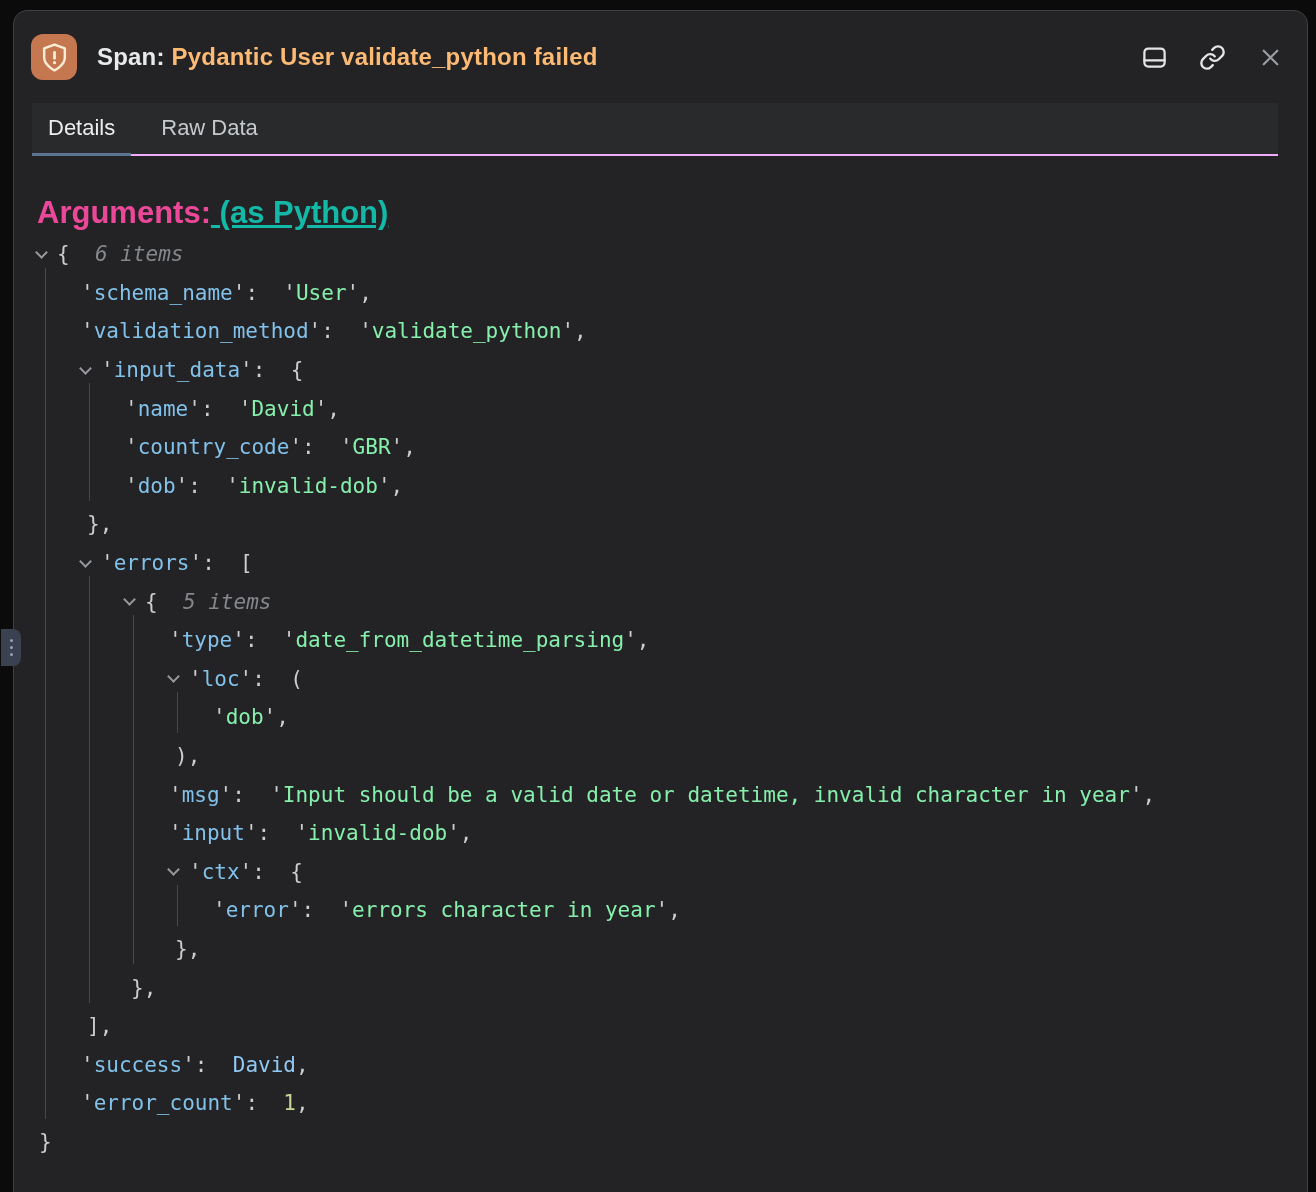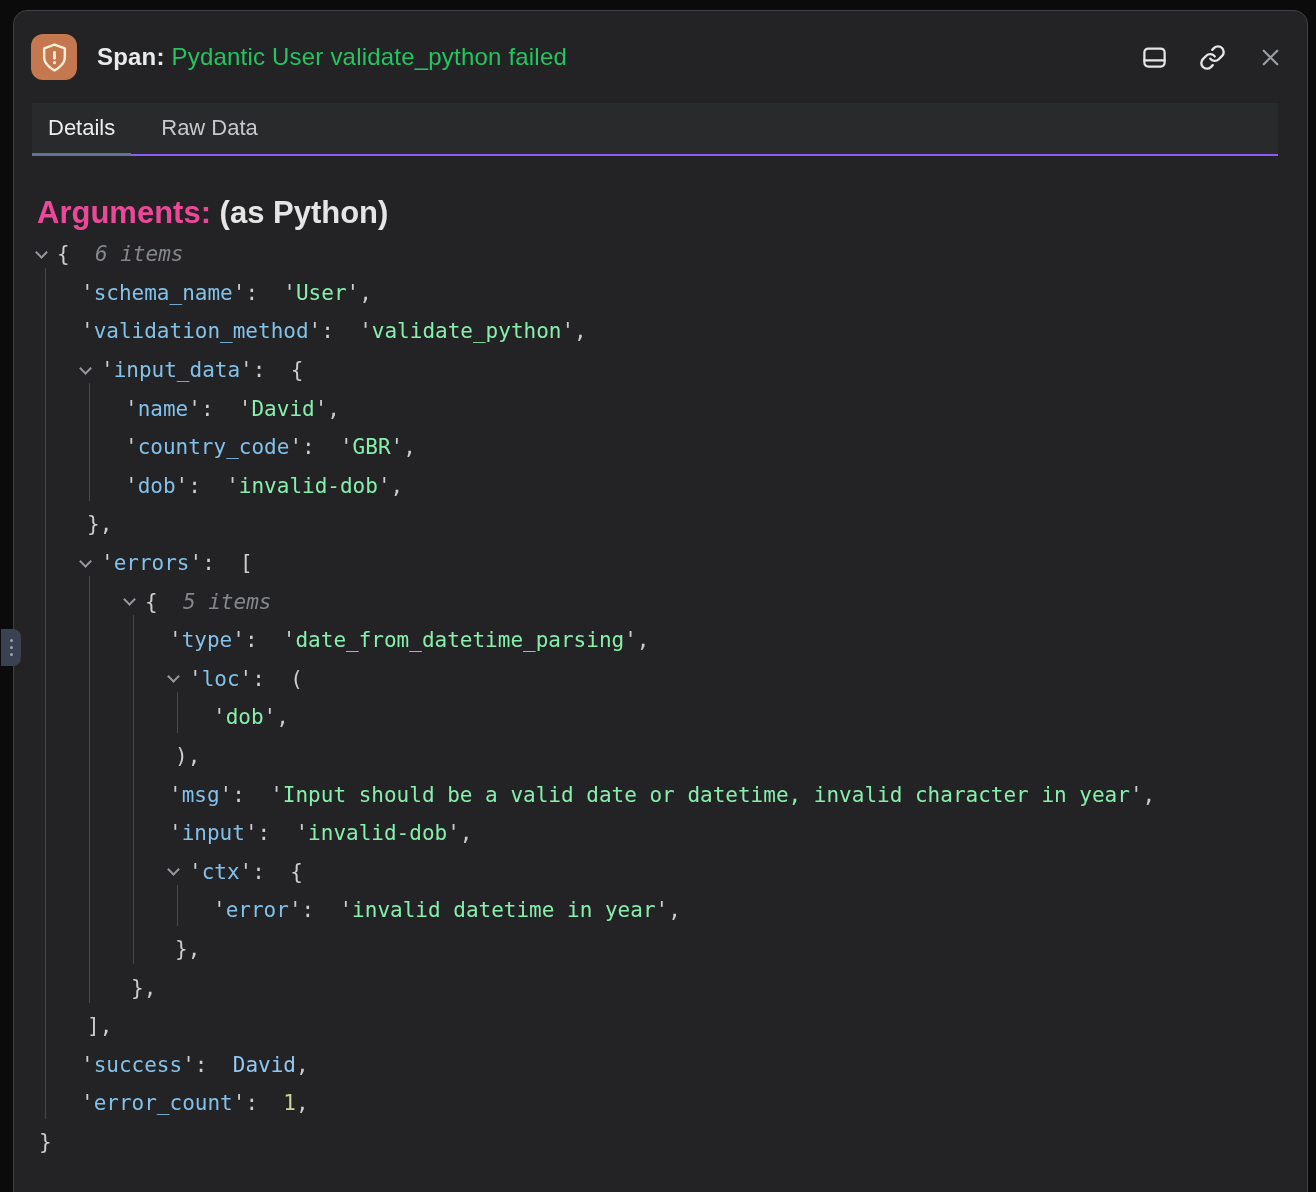--- a/index.html
+++ b/index.html
@@ -17,47 +17,47 @@
   .hdr{
     height:92px;display:flex;align-items:center;
     padding:0 20px 0 17px;box-sizing:border-box;
   }
   .badge{
     width:46px;height:46px;border-radius:12px;background:#c57750;
     display:flex;align-items:center;justify-content:center;flex:0 0 auto;
   }
   .hdr-title{margin-left:20px;font-size:24px;letter-spacing:.2px;white-space:pre;}
   .hdr-title .b{font-weight:700;color:#e9eaec;}
-  .hdr-title .r{font-weight:400;color:#22c55e;}
+  .hdr-title .r{font-weight:700;color:#fdba74;}
   .hdr-sp{flex:1;}
   .icon-btn{
     background:transparent;border:none;padding:0;margin:0 0 0 24px;
     width:34px;height:34px;display:flex;align-items:center;justify-content:center;
     cursor:pointer;
   }
   
   .tabbar{
     margin:0 29px 0 18px;height:53px;background:#292a2c;
-    border-bottom:2px solid #8b5cf6;display:flex;align-items:stretch;
+    border-bottom:2px solid #f0abfc;display:flex;align-items:stretch;
     box-sizing:border-box;
   }
   .tab{
     display:flex;align-items:center;padding:0 16px;font-size:22px;
     color:#c6c9cc;border-bottom:3px solid transparent;margin-bottom:-2px;
     cursor:pointer;
   }
   .tab.active{color:#eceded;border-bottom-color:#5f7395;}
   .tab + .tab{margin-left:14px;}
   
   .content{padding:0 20px 0 23px;}
   .args-heading{
     margin:37px 0 0 0;font-size:31px;line-height:40px;font-weight:700;white-space:pre;
   }
   .args-heading .hm{color:#ec4899;}
-  .args-heading .hs{color:#e5e5e5;}
+  .args-heading .hs{color:#14b8a6;text-decoration:underline;}
   .code{
     position:relative;margin-top:2px;
     font-family:"DejaVu Sans Mono", monospace;font-size:21px;
   }
   .code-line{
     height:38.6px;display:flex;align-items:center;white-space:pre;
     box-sizing:border-box;position:relative;z-index:1;
   }
   .chev{width:20px;height:100%;display:flex;align-items:center;flex:0 0 auto;}
   .chev i{
@@ -143,21 +143,21 @@
         <div class="code-line" style="padding-left: 50px;"><span class="sg-p">},</span></div>
         <div class="code-line" style="padding-left: 44px;"><span class="chev"><i></i></span><span class="sg-p">'</span><span class="sg-k">errors</span><span class="sg-p">':  [</span></div>
         <div class="code-line" style="padding-left: 88px;"><span class="chev"><i></i></span><span class="sg-p">{</span><span class="sg-i">  5 items</span></div>
         <div class="code-line" style="padding-left: 132px;"><span class="sg-p">'</span><span class="sg-k">type</span><span class="sg-p">':  '</span><span class="sg-s">date_from_datetime_parsing</span><span class="sg-p">',</span></div>
         <div class="code-line" style="padding-left: 132px;"><span class="chev"><i></i></span><span class="sg-p">'</span><span class="sg-k">loc</span><span class="sg-p">':  (</span></div>
         <div class="code-line" style="padding-left: 176px;"><span class="sg-p">'</span><span class="sg-s">dob</span><span class="sg-p">',</span></div>
         <div class="code-line" style="padding-left: 138px;"><span class="sg-p">),</span></div>
         <div class="code-line" style="padding-left: 132px;"><span class="sg-p">'</span><span class="sg-k">msg</span><span class="sg-p">':  '</span><span class="sg-s">Input should be a valid date or datetime, invalid character in year</span><span class="sg-p">',</span></div>
         <div class="code-line" style="padding-left: 132px;"><span class="sg-p">'</span><span class="sg-k">input</span><span class="sg-p">':  '</span><span class="sg-s">invalid-dob</span><span class="sg-p">',</span></div>
         <div class="code-line" style="padding-left: 132px;"><span class="chev"><i></i></span><span class="sg-p">'</span><span class="sg-k">ctx</span><span class="sg-p">':  {</span></div>
-        <div class="code-line" style="padding-left: 176px;"><span class="sg-p">'</span><span class="sg-k">error</span><span class="sg-p">':  '</span><span class="sg-s">invalid datetime in year</span><span class="sg-p">',</span></div>
+        <div class="code-line" style="padding-left: 176px;"><span class="sg-p">'</span><span class="sg-k">error</span><span class="sg-p">':  '</span><span class="sg-s">errors character in year</span><span class="sg-p">',</span></div>
         <div class="code-line" style="padding-left: 138px;"><span class="sg-p">},</span></div>
         <div class="code-line" style="padding-left: 94px;"><span class="sg-p">},</span></div>
         <div class="code-line" style="padding-left: 50px;"><span class="sg-p">],</span></div>
         <div class="code-line" style="padding-left: 44px;"><span class="sg-p">'</span><span class="sg-k">success</span><span class="sg-p">':  </span><span class="sg-b">David</span><span class="sg-p">,</span></div>
         <div class="code-line" style="padding-left: 44px;"><span class="sg-p">'</span><span class="sg-k">error_count</span><span class="sg-p">':  </span><span class="sg-n">1</span><span class="sg-p">,</span></div>
         <div class="code-line" style="padding-left: 2px;"><span class="sg-p">}</span></div>
         <div class="guide" style="left: 8px; top: 32.6px; height: 851.2px;"></div>
         <div class="guide" style="left: 52px; top: 148.4px; height: 117.8px;"></div>
         <div class="guide" style="left: 52px; top: 341.4px; height: 426.6px;"></div>
         <div class="guide" style="left: 96px; top: 380px; height: 349.4px;"></div>

